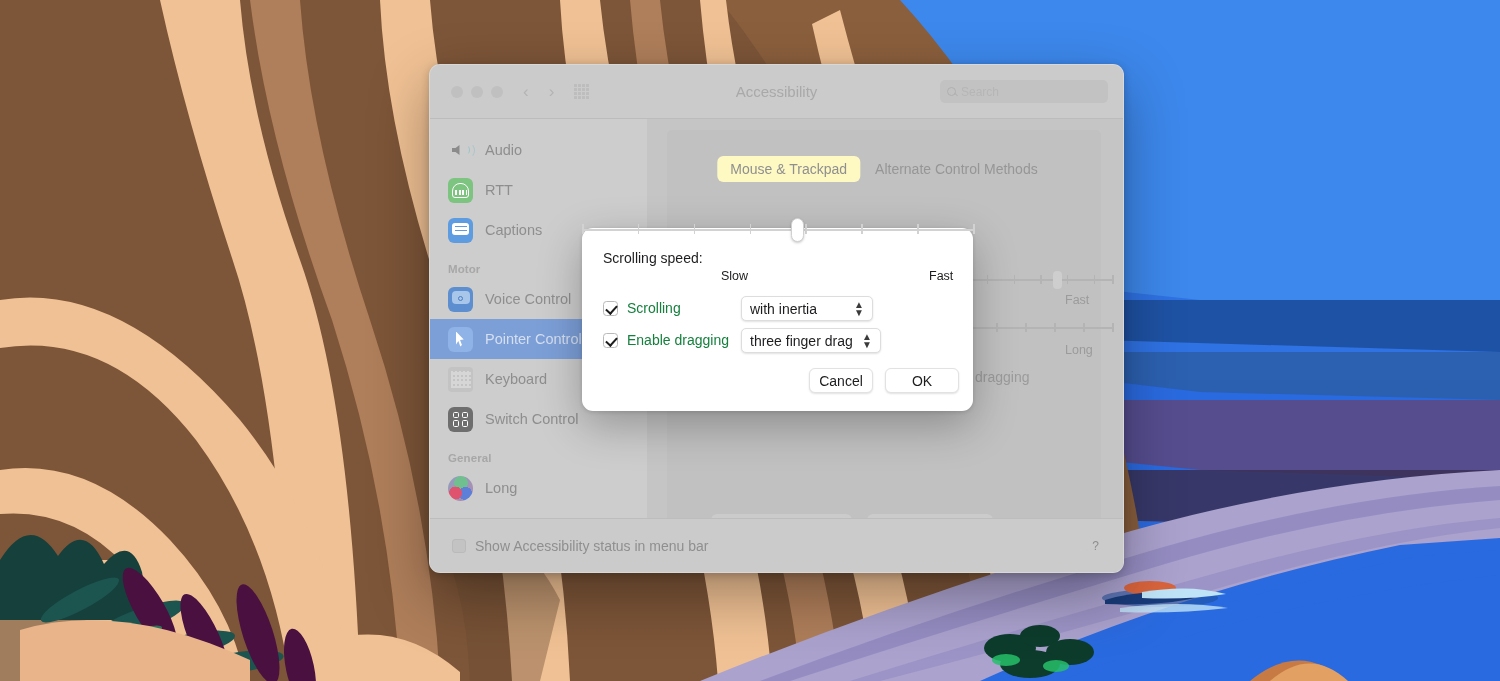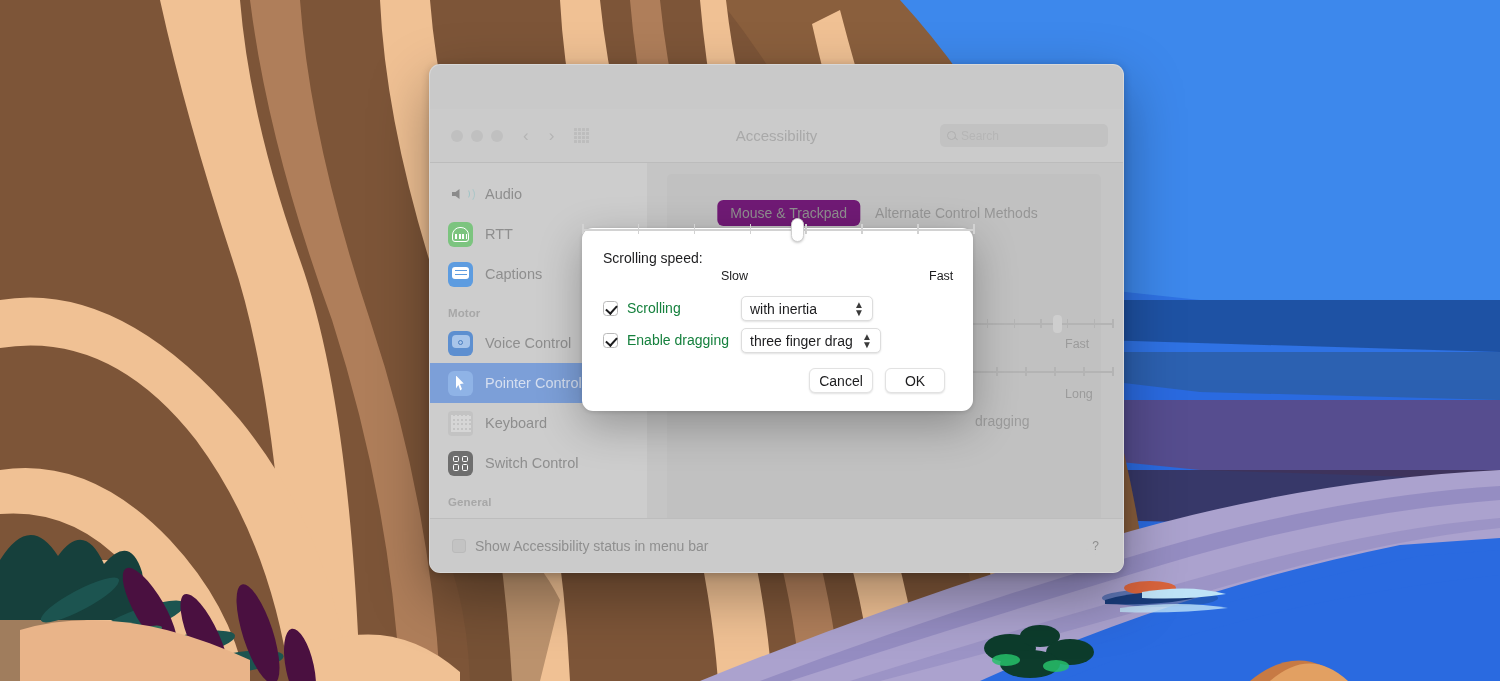--- a/index.html
+++ b/index.html
@@ -28,21 +28,21 @@
     overflow: hidden;
     border: 0.5px solid rgba(255,255,255,.28);
   }
 
   
   #titlebar {
     position: relative;
     height: 54px;
     background: #cbcbcb;
     border-bottom: 1px solid #bcbcbc;
-    display: flex; align-items: center; margin-top: 44px;
+    display: flex; align-items: center;
   }
   .traffic { display: flex; gap: 8px; margin-left: 21px; }
   .light { width: 12px; height: 12px; border-radius: 50%; background: #c0c0c0; }
   .navbtn {
     font-size: 17px; color: #b4b4b4; margin-left: 20px;
     line-height: 1; user-select: none;
   }
   #grid-icon {
     margin-left: 20px; width: 15px; height: 15px;
     display: grid; grid-template-columns: repeat(4,1fr); grid-template-rows: repeat(4,1fr);
@@ -175,21 +175,21 @@
     background: #c1c1c1; border-radius: 5px;
   }
   #tabs {
     position: absolute; left: 50%; transform: translateX(-50%);
     top: 26px; display: flex; gap: 2px;
   }
   .tab {
     font-size: 14px; color: #969696;
     padding: 5px 13px; border-radius: 6px; white-space: nowrap;
   }
-  .tab.active { background: #701a75; color: #8f8f8f; }
+  .tab.active { background: #fef9c3; color: #8f8f8f; }
 
   .row-label {
     position: absolute; font-size: 14px; color: #9b9b9b; text-align: right;
   }
   .bg-slider {
     position: absolute; height: 4px;
   }
   .bg-slider .trk {
     position:absolute; left:0; right:0; top:1px; height:1.5px; background:#b4b4b4;
   }
@@ -556,16 +556,16 @@
     <div class="sh-check-row" style="left:21px; top:104px;">
       <div class="chk on"></div>
       <div class="chk-label">Enable dragging</div>
     </div>
     <div class="popup" style="left:159px; top:100px; width:140px;">
       <span>three finger drag</span>
       <span class="chev">▲<br>▼</span>
     </div>
 
     <div class="sheet-btn" style="left:227px; top:140px; width:64px;">Cancel</div>
-    <div class="sheet-btn" style="left:303px; top:140px; width:60px;">OK</div>
+    <div class="sheet-btn" style="left:303px; top:140px; width:74px;">OK</div>
   </div>
 
 </div>
 
 </body></html>

